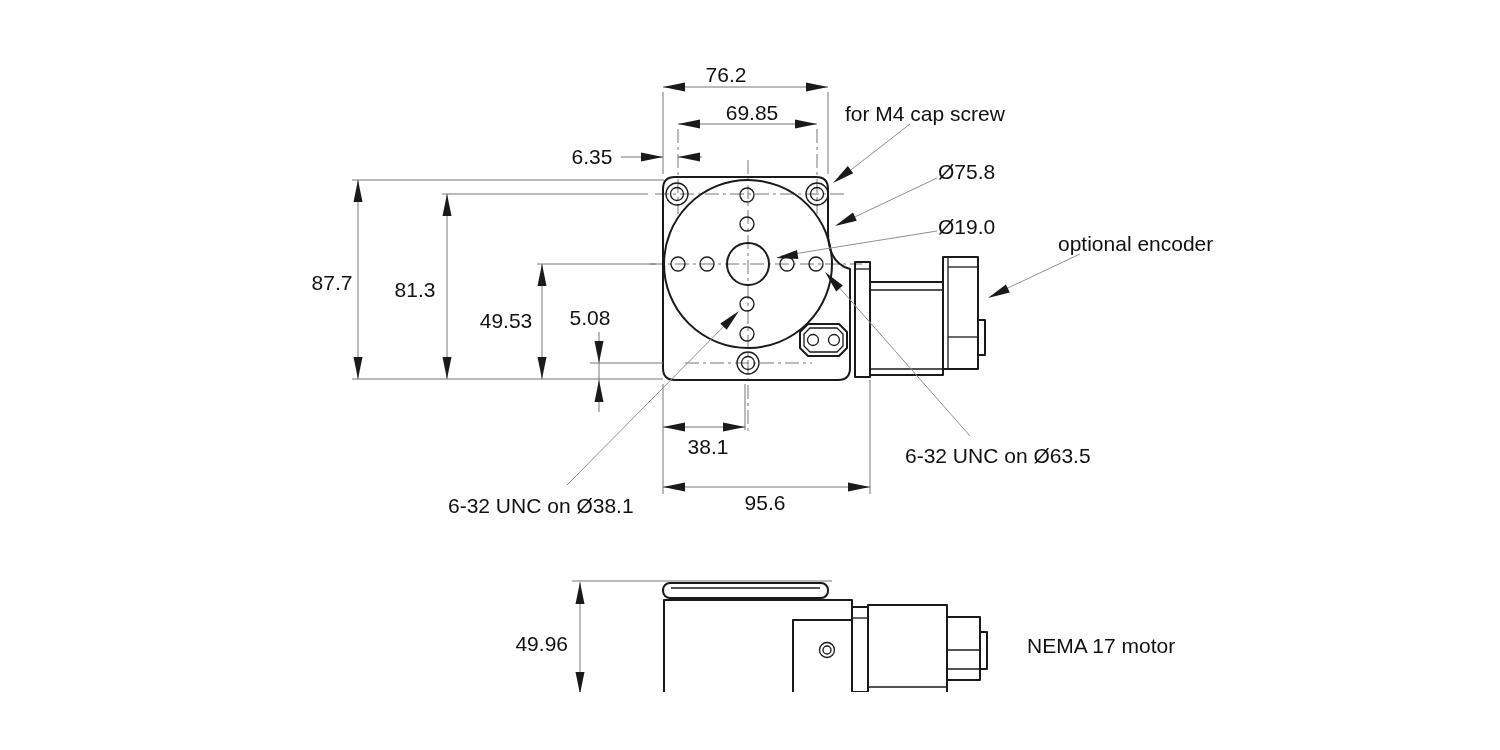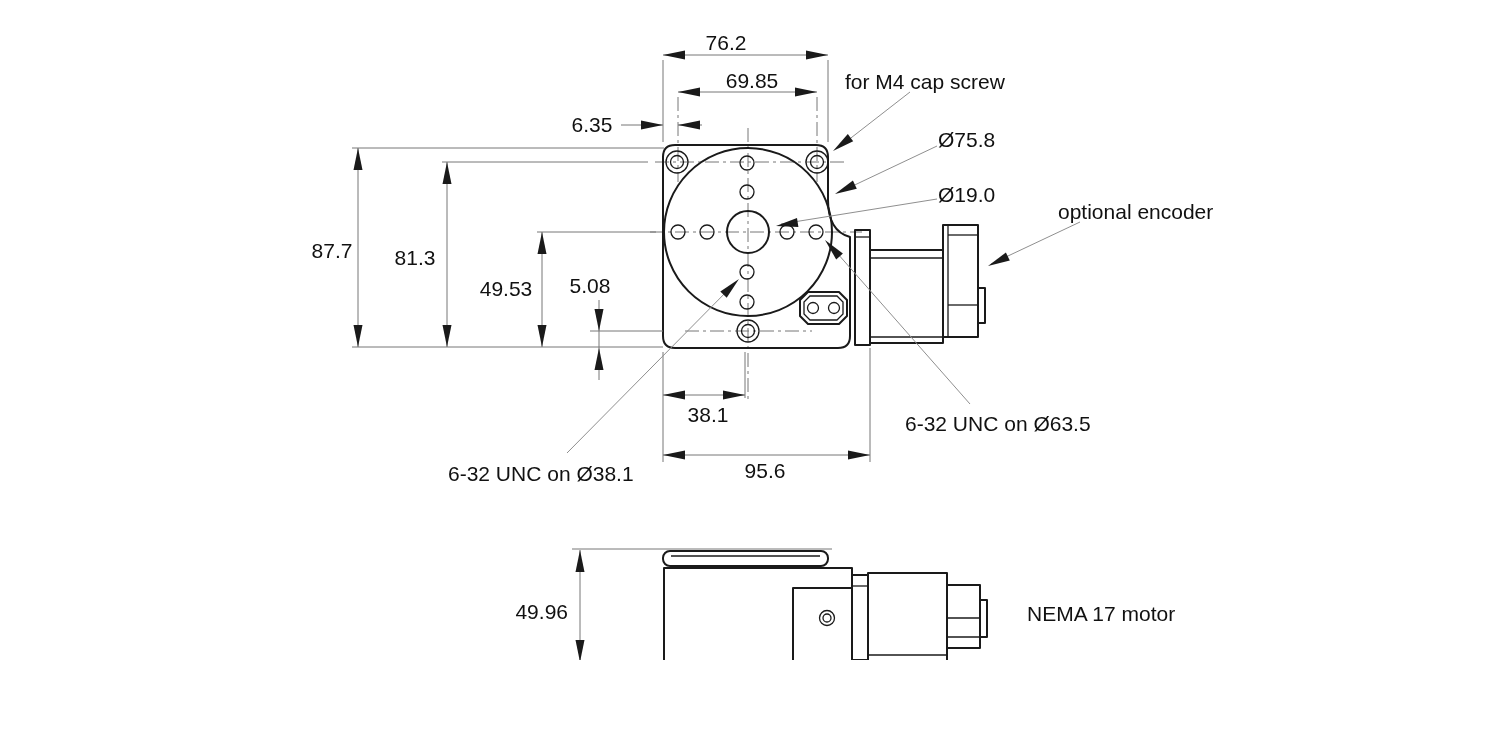--- a/index.html
+++ b/index.html
@@ -1,16 +1,16 @@
 <!DOCTYPE html>
 <html style="--outline: #1a1a1a; --thin: #777777; --leader: #8f8f8f; --text: #111111; --bg: #ffffff;"><head>
 <meta charset="utf-8">
 <style>
   html,body{margin:0;padding:0;background:#fff;}
-  .canvas{position:relative;width:1500px;height:660px;background:var(--bg,#ffffff);overflow:hidden;}
+  .canvas{position:relative;width:1500px;height:660px;background:var(--bg,#ffffff);overflow:hidden;margin-top:32px;}
   svg{display:block;}
   .ol{fill:none;stroke:var(--outline,#1a1a1a);stroke-width:2;stroke-linejoin:round;}
   .olf{fill:#ffffff;stroke:var(--outline,#1a1a1a);stroke-width:2;stroke-linejoin:round;}
   .in{fill:none;stroke:var(--outline,#1a1a1a);stroke-width:1.3;}
   .thin{fill:none;stroke:var(--thin,#777777);stroke-width:1;}
   .dash{fill:none;stroke:var(--thin,#666666);stroke-width:1;stroke-dasharray:14 4 3 4;}
   .leader{fill:none;stroke:var(--leader,#8f8f8f);stroke-width:1;}
   .arrow{fill:var(--outline,#111111);stroke:none;}
   text{font-family:"Liberation Sans",sans-serif;font-size:21px;fill:var(--text,#111111);}
   .mid{text-anchor:middle;} .end{text-anchor:end;}

